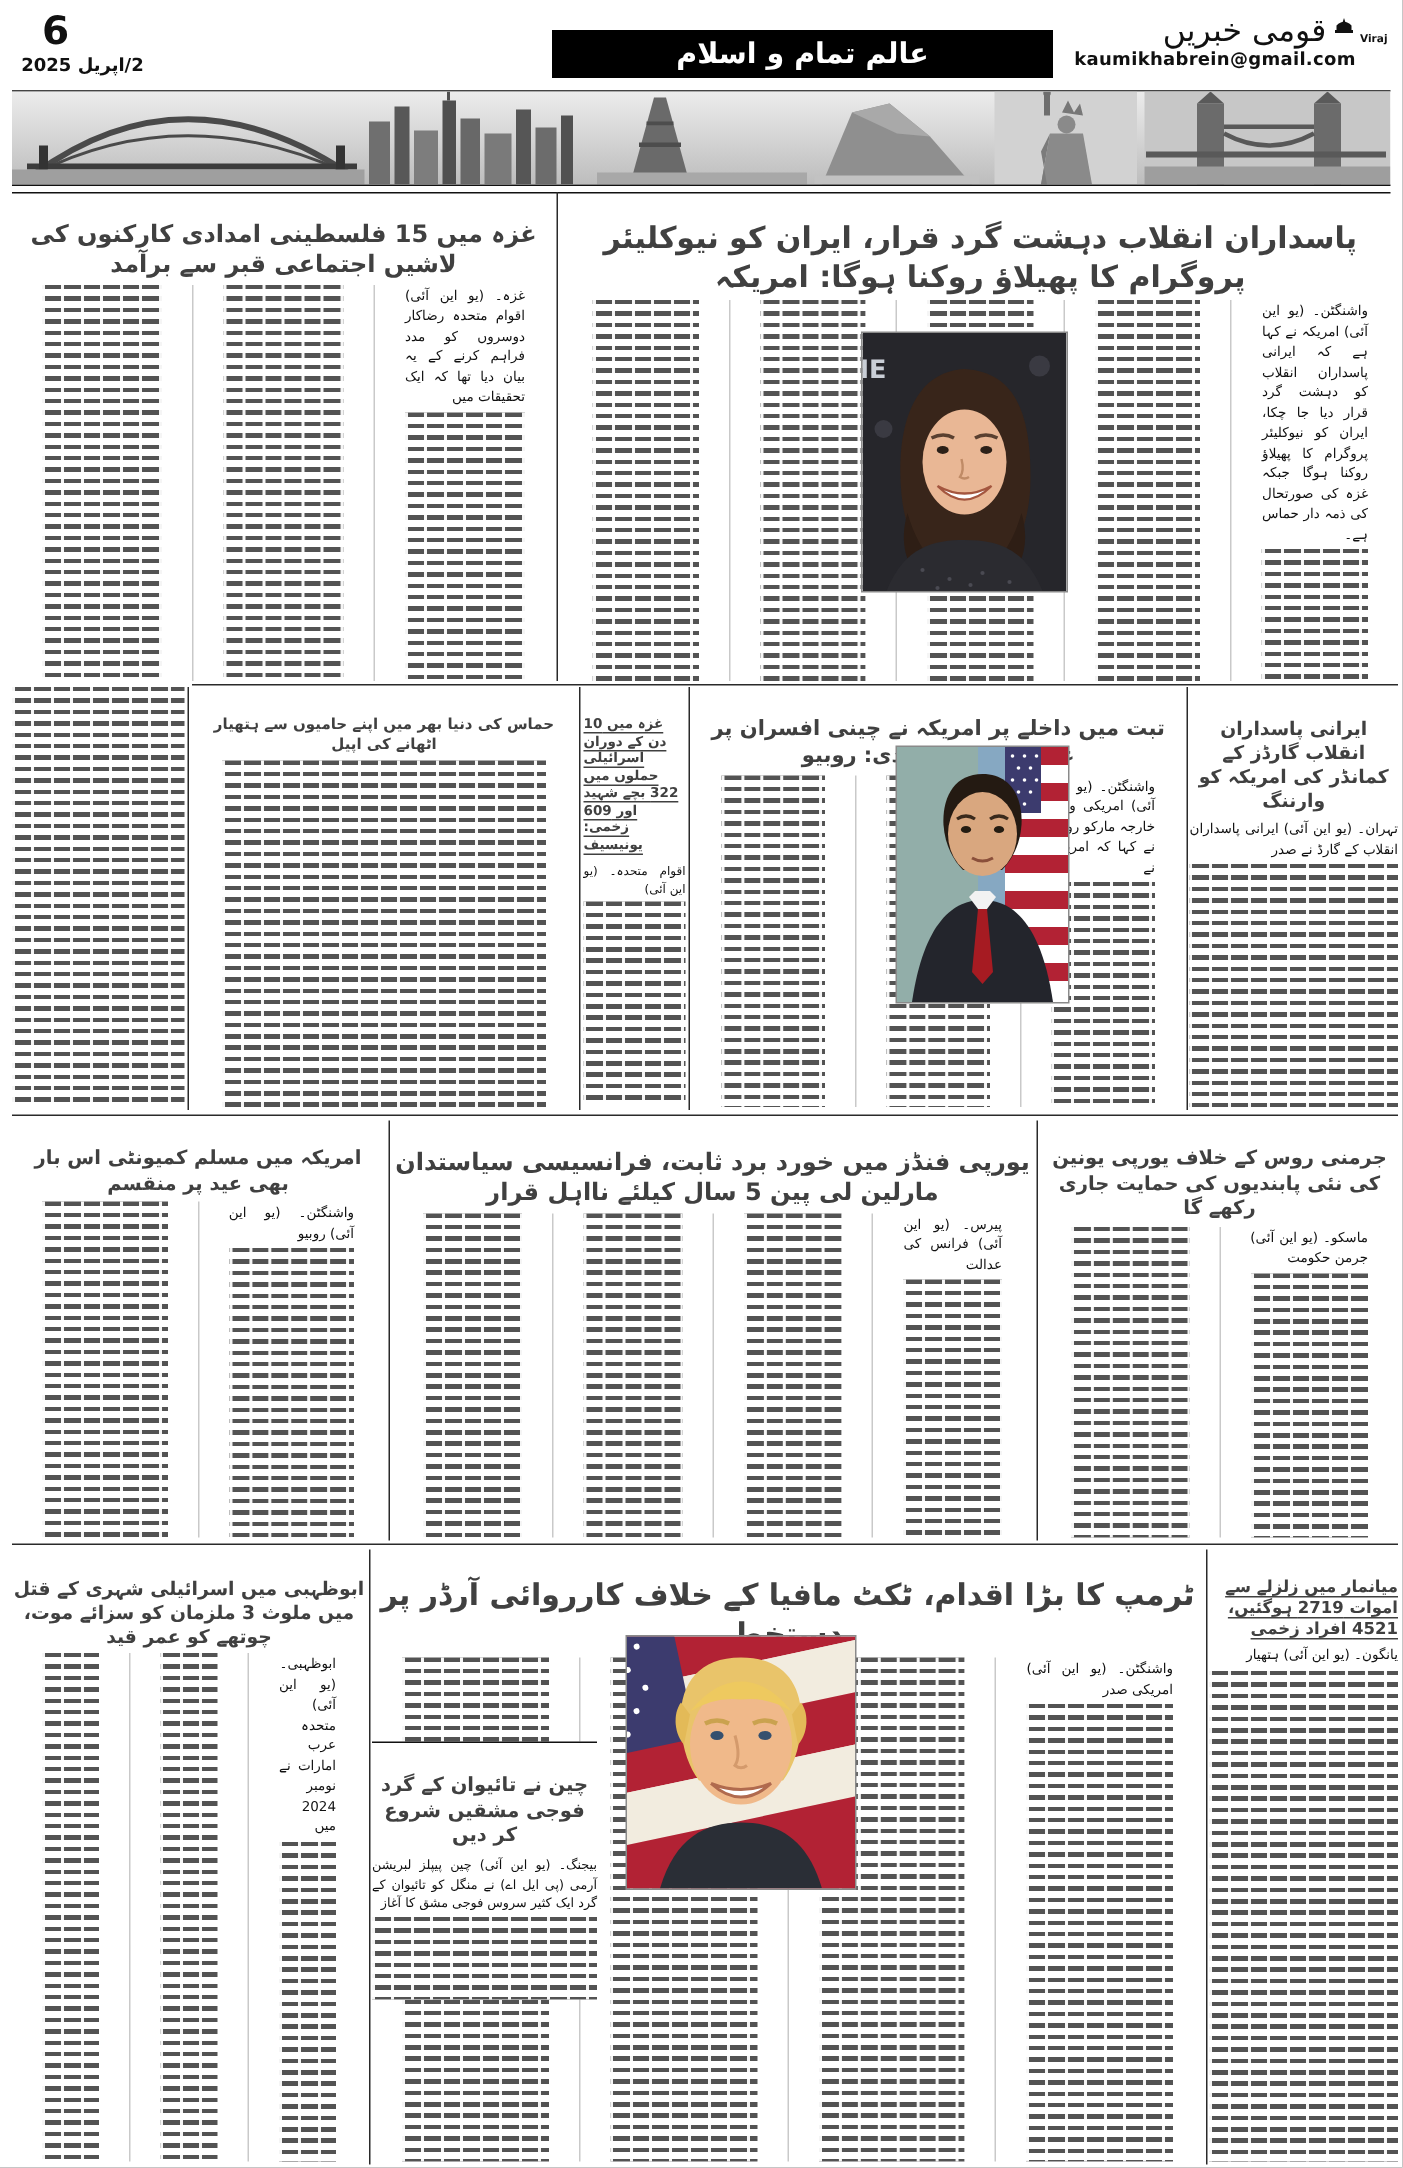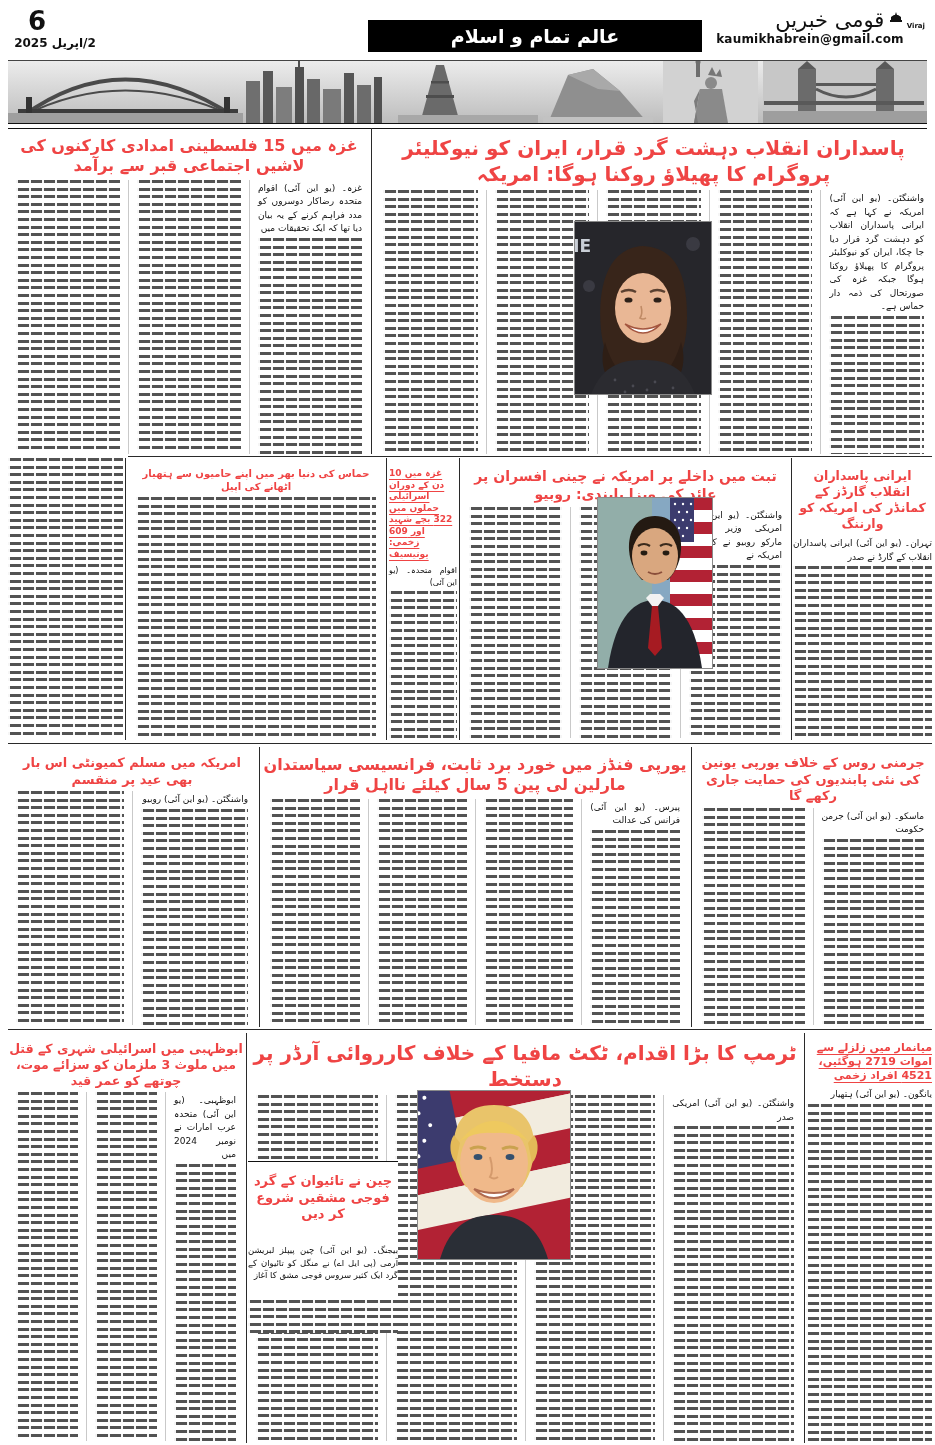--- a/index.html
+++ b/index.html
@@ -13,32 +13,32 @@
   .masthead{position:absolute;right:10px;top:8px;width:230px;text-align:center;}
   .masthead-row{display:flex;direction:ltr;align-items:center;justify-content:flex-end;gap:4px;}
   .masthead-title{font-size:21px;font-weight:normal;direction:rtl;}
   .masthead-mark{font-size:7px;font-weight:bold;line-height:1;text-align:center;}
   .masthead-email{font-size:12px;font-weight:bold;letter-spacing:.2px;}
   
   .strip{position:absolute;left:8px;top:60px;width:919px;height:62px;border-top:1px solid #444;overflow:hidden;}
   .rule-double{position:absolute;left:8px;top:123px;width:919px;height:4px;border-top:1.5px solid #111;border-bottom:1px solid #111;}
   
   .blk{position:absolute;direction:rtl;display:flex;flex-direction:column;box-sizing:border-box;}
-  .hl{font-weight:bold;text-align:center;margin:8px 0 3px;color:#ef4444;line-height:1.28;}
+  .hl{font-weight:bold;text-align:center;margin:18px 0 3px;color:#404040;line-height:1.28;}
   .lead{font-size:9px;line-height:1.5;text-align:justify;margin:2px 0 2px;}
   .cols{flex:1;display:flex;gap:0;min-height:0;}
-  .col{flex:1;display:flex;flex-direction:column;min-width:0;padding:0 8px;}
+  .col{flex:1;display:flex;flex-direction:column;min-width:0;padding:0 20px;}
   .col:not(:last-child){border-inline-end:1px solid #c9c9c9;}
   .greek{flex:1;opacity:.82;min-height:12px;
      background-image:
        repeating-linear-gradient(90deg, rgba(255,255,255,.95) 0 2px, transparent 2px 13px),
        repeating-linear-gradient(180deg, #2e2e2e 0 3px, transparent 3px 7.6px);}
   .boxhl{text-decoration:underline;text-underline-offset:3px;text-decoration-thickness:1px;}
   .photo{position:absolute;outline:1px solid #8a8a8a;background:#fff;z-index:5;}
-  .subbox{position:absolute;background:#fff;z-index:6;border-top:1.5px solid #111;padding-top:3px;display:flex;flex-direction:column;gap:16px;}
+  .subbox{position:absolute;background:#fff;z-index:6;border-top:1.5px solid #111;padding-top:3px;display:flex;flex-direction:column;}
   .vline{position:absolute;width:1px;background:#2a2a2a;}
   .hline{position:absolute;height:1px;background:#2a2a2a;}
 </style>
 </head>
 <body>
 
 <div class="page">
 
   <div class="pageno">6</div>
   <div class="pagedate">2/اپریل 2025</div>

